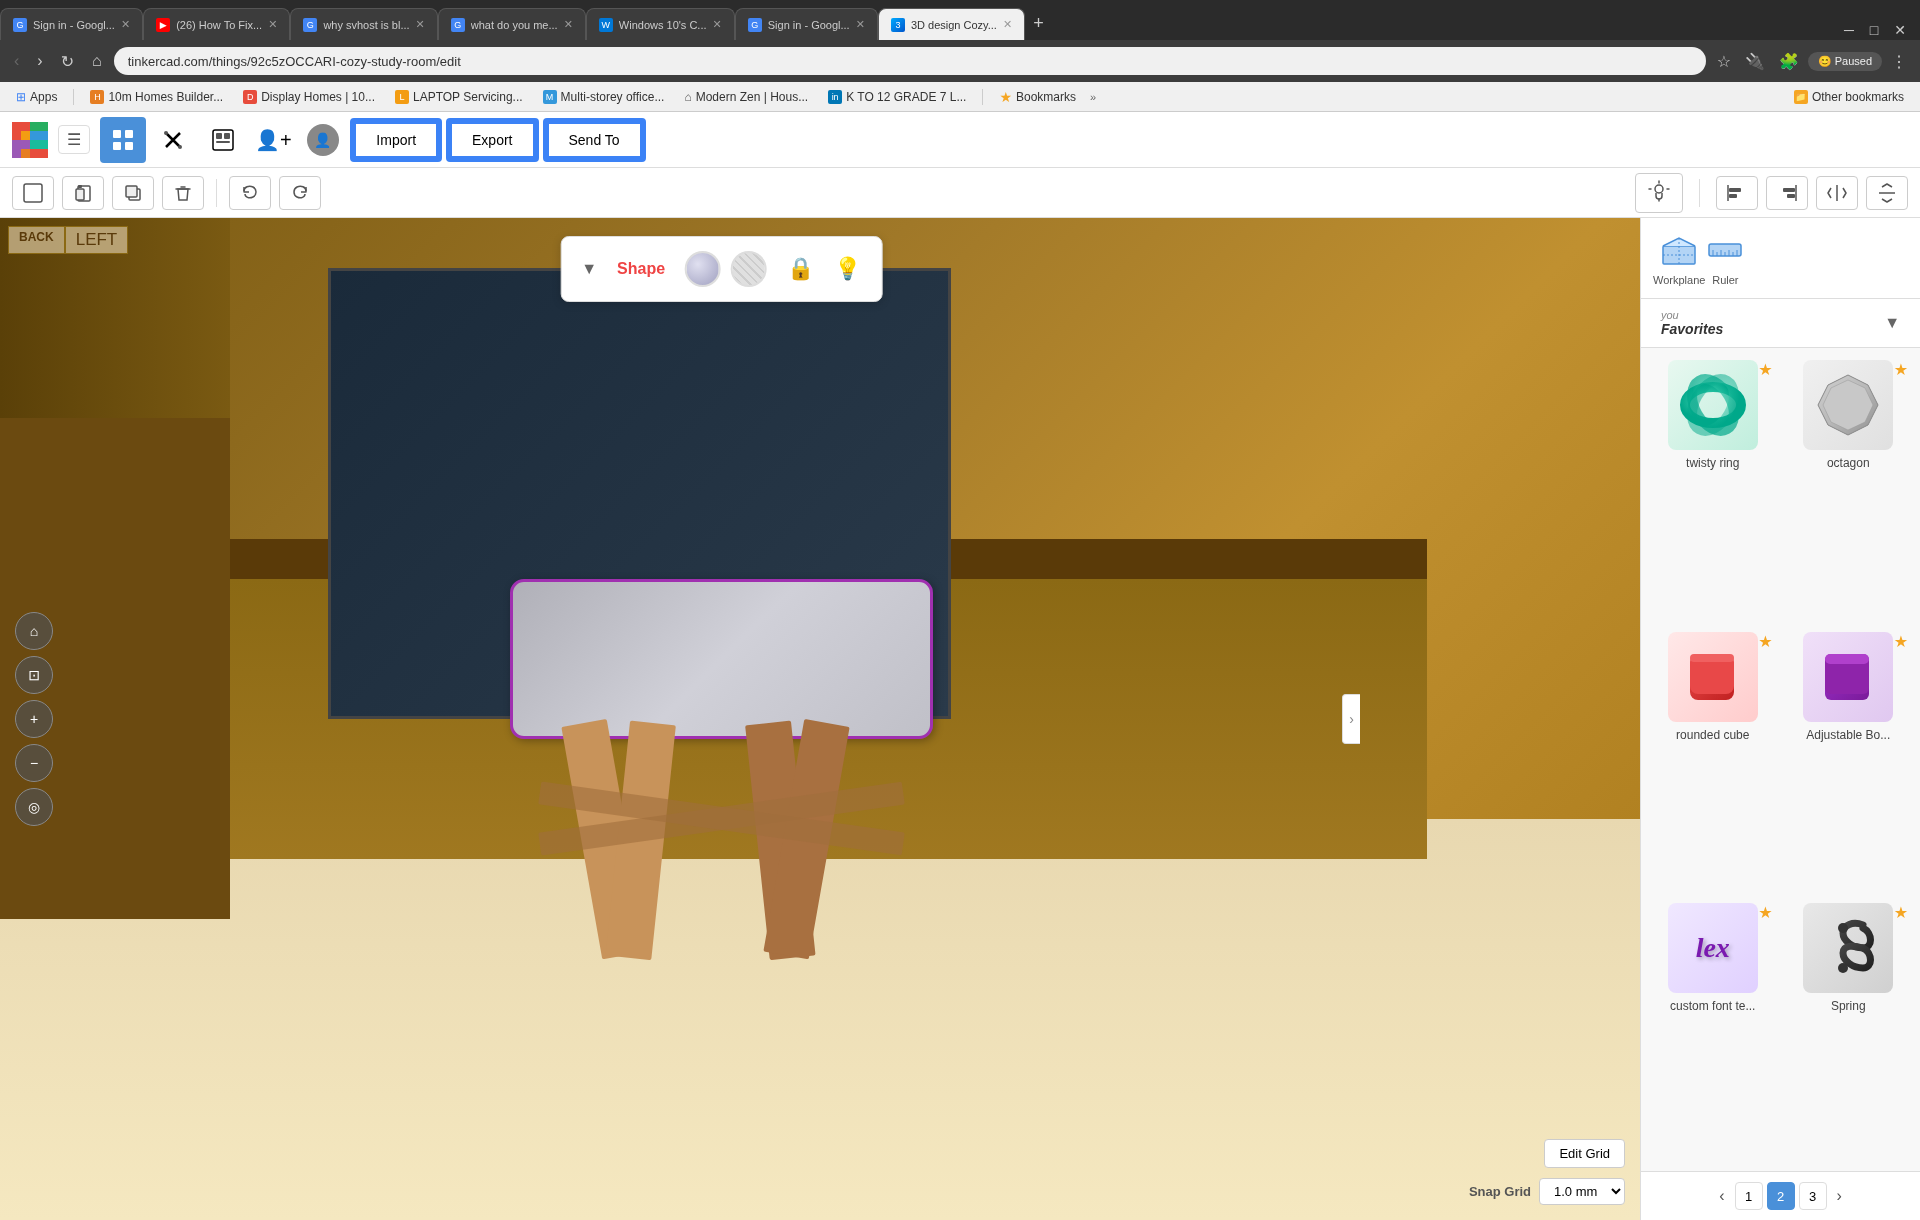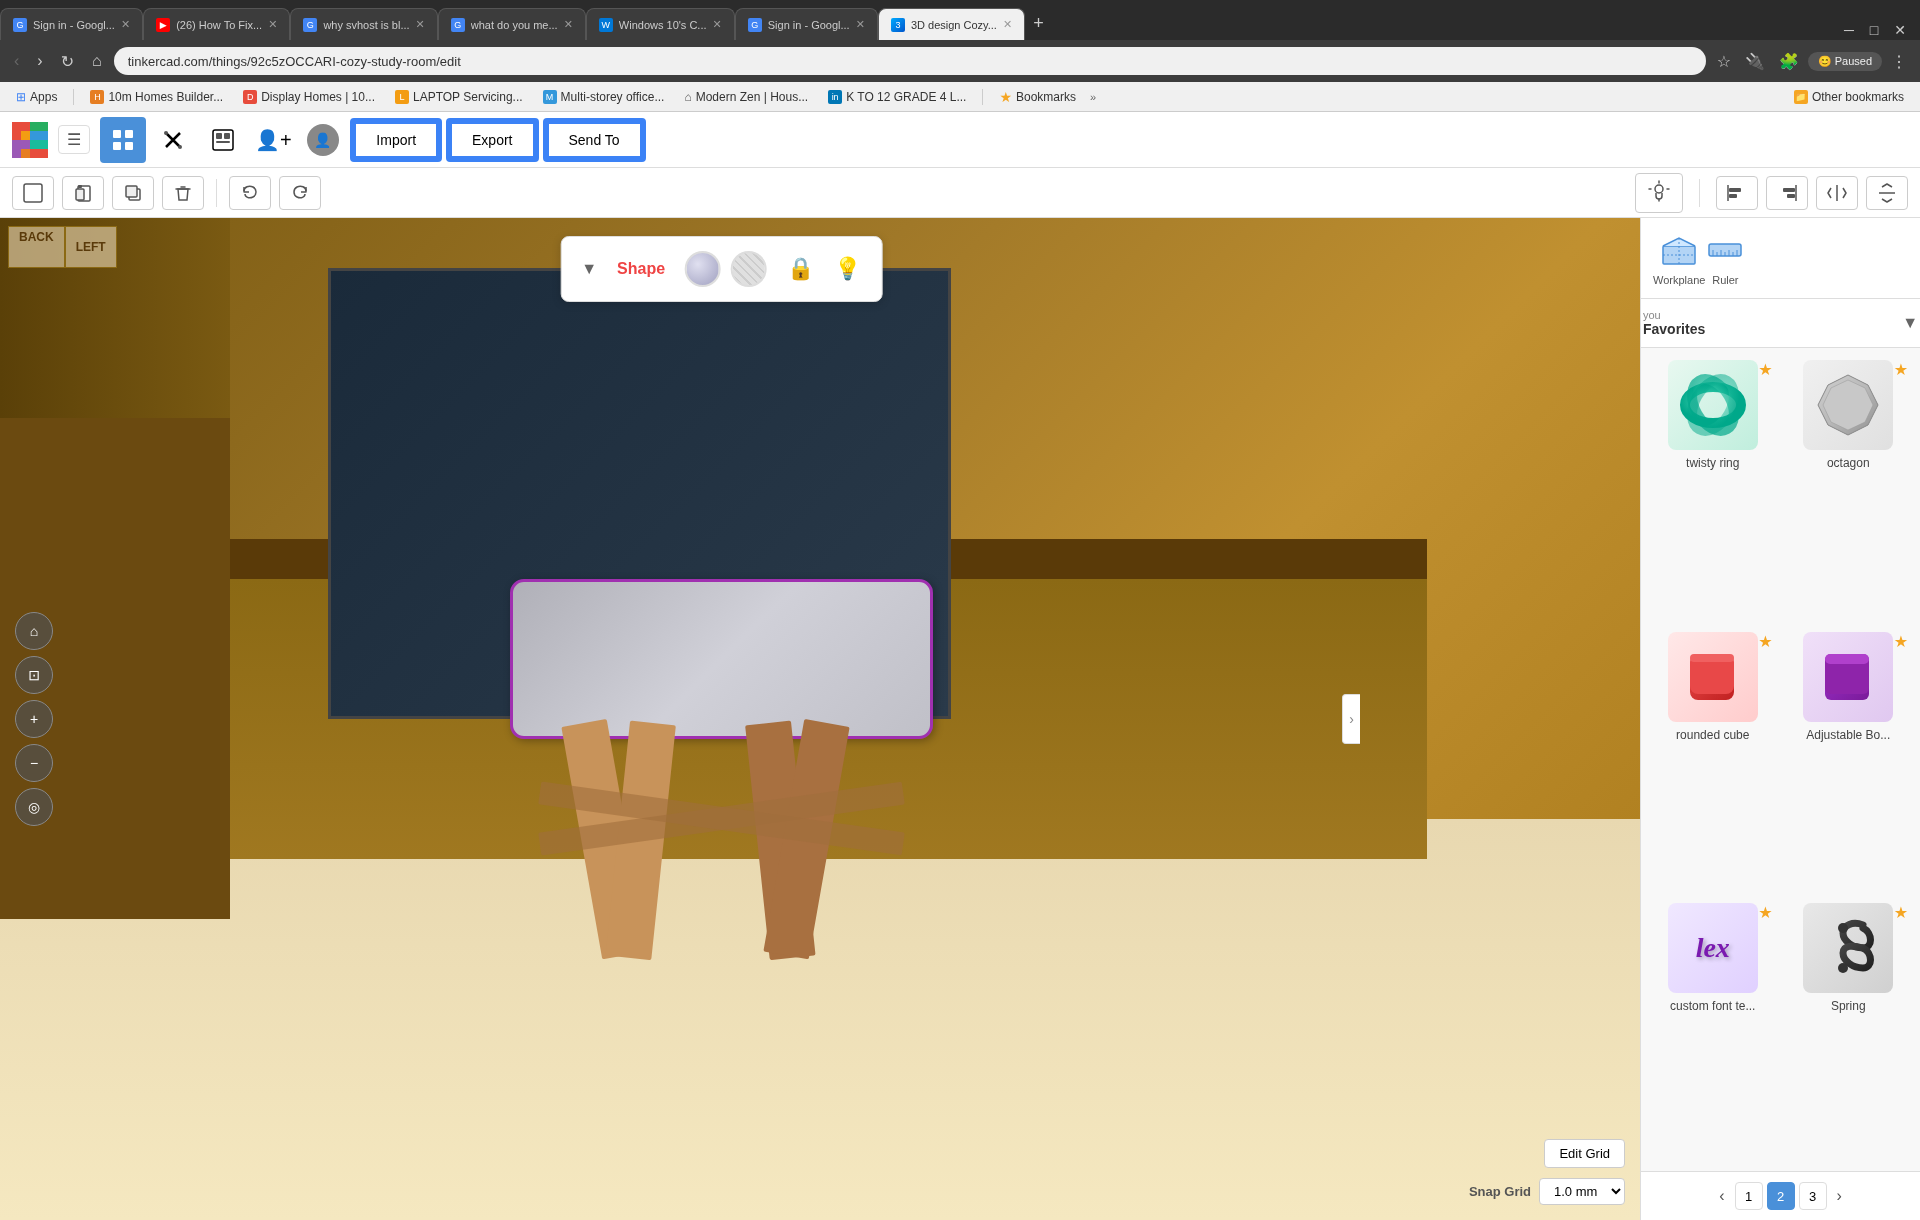--- a/index.html
+++ b/index.html
@@ -72,21 +72,21 @@
 
     
     .right-panel { width: 280px; background: #f8f8f8; border-left: 1px solid #ddd; display: flex; flex-direction: column; }
 
     .panel-top-btns { display: flex; align-items: center; justify-content: flex-start; padding: 12px; border-bottom: 1px solid #ddd; background: #fff; }
     .workplane-btn { display: flex; flex-direction: column; align-items: center; gap: 4px; cursor: pointer; font-size: 11px; color: #555; background: none; border: none; }
     .workplane-icon { width: 40px; height: 40px; }
     .ruler-btn { display: flex; flex-direction: column; align-items: center; gap: 4px; cursor: pointer; font-size: 11px; color: #555; background: none; border: none; }
     .ruler-icon { width: 40px; height: 40px; }
 
-    .favorites-header { padding: 10px 2px; background: #fff; border-bottom: 1px solid #ddd; display: flex; align-items: center; justify-content: space-between; }
+    .favorites-header { padding: 10px 20px; background: #fff; border-bottom: 1px solid #ddd; display: flex; align-items: center; justify-content: space-between; font-style: italic; }
     .favorites-user { font-size: 11px; color: #888; }
     .favorites-title { font-size: 14px; font-weight: bold; color: #333; }
     .favorites-dropdown { font-size: 16px; cursor: pointer; color: #666; }
 
     .shapes-grid { padding: 12px; display: grid; grid-template-columns: 1fr 1fr; gap: 16px; flex: 1; overflow-y: auto; }
     .shape-card { display: flex; flex-direction: column; align-items: center; gap: 6px; cursor: pointer; position: relative; }
     .shape-img { width: 90px; height: 90px; border-radius: 8px; display: flex; align-items: center; justify-content: center; font-size: 50px; transition: transform 0.1s; }
     .shape-name { font-size: 12px; color: #444; text-align: center; }
     .star-badge { position: absolute; top: 0; right: 0; font-size: 16px; color: #f5a623; }
 
@@ -185,21 +185,21 @@
     <div class="bookmark-item">
       <span style="background:#3498db; color:#fff; font-size:9px; width:14px; height:14px; border-radius:2px; display:flex; align-items:center; justify-content:center;">M</span>
       <span>Multi-storey office...</span>
     </div>
     <div class="bookmark-item">
       <span style="color:#555; font-size:12px;">⌂</span>
       <span>Modern Zen | Hous...</span>
     </div>
     <div class="bookmark-item">
       <span style="background:#0077b5; color:#fff; font-size:9px; width:14px; height:14px; border-radius:2px; display:flex; align-items:center; justify-content:center;">in</span>
-      <span>K TO 12 GRADE 4 L...</span>
+      <span>K TO 12 GRADE 7 L...</span>
     </div>
     <div class="bm-sep"></div>
     <div class="bookmark-item">
       <span style="color:#f5a623; font-size:14px;">★</span>
       <span>Bookmarks</span>
     </div>
     <span style="font-size:11px; color:#666; margin-left:2px;">»</span>
     <div class="bookmark-item" style="margin-left:auto;">
       <span style="background:#f5a623; color:#fff; font-size:9px; width:14px; height:14px; border-radius:2px; display:flex; align-items:center; justify-content:center;">📁</span>
       <span>Other bookmarks</span>
@@ -370,21 +370,21 @@
         <div style="position:absolute; top:36%; left:12%; width:75%; height:28%; background:linear-gradient(180deg,#8B6914,#a07820);"></div>
 
         <div style="position:absolute; top:5%; left:20%; width:38%; height:45%; background:#1a2a3a; border:3px solid #444;">
           <div style="width:100%; height:100%; background:linear-gradient(135deg,#1a2a3a,#2a3a4a);"></div>
         </div>
 
         <div style="position:absolute; top:20%; left:0; width:14%; height:50%; background:#6b4a10;"></div>
 
         <div style="position:absolute; top:8px; left:8px; display:flex; gap:0;">
           <div style="background:rgba(210,190,150,0.75); border:1px solid #8b6914; padding:3px 10px; font-size:12px; font-weight:bold; color:#5a3a0a;">BACK</div>
-          <div style="background:rgba(210,190,150,0.75); border:1px solid #8b6914; padding:13px 10px; font-size:12px; font-weight:bold; color:#5a3a0a;">LEFT</div>
+          <div style="background:rgba(210,190,150,0.75); border:1px solid #8b6914; padding:3px 10px; font-size:17px; font-weight:normal; color:#5a3a0a;">LEFT</div>
         </div>
 
         <div style="position:absolute; top:36%; left:30%; width:28%; height:38%;">
 
           <div style="position:absolute; top:0; left:4%; width:92%; height:42%; background:linear-gradient(135deg,#b0b0b8 0%,#d0d0d8 50%,#c0c0c8 100%); border-radius:14px; border:3px solid #a030b0; box-shadow:2px 2px 8px rgba(0,0,0,0.3);"></div>
 
           <div style="position:absolute; top:38%; left:15%; width:10%; height:62%; background:#c8935a; transform:rotate(-10deg); transform-origin:top center; border-radius:2px;"></div>
           <div style="position:absolute; top:38%; left:30%; width:10%; height:62%; background:#c8935a; transform:rotate(6deg); transform-origin:top center; border-radius:2px;"></div>
           <div style="position:absolute; top:38%; left:55%; width:10%; height:62%; background:#a87040; transform:rotate(-6deg); transform-origin:top center; border-radius:2px;"></div>
           <div style="position:absolute; top:38%; left:68%; width:10%; height:62%; background:#a87040; transform:rotate(10deg); transform-origin:top center; border-radius:2px;"></div>

